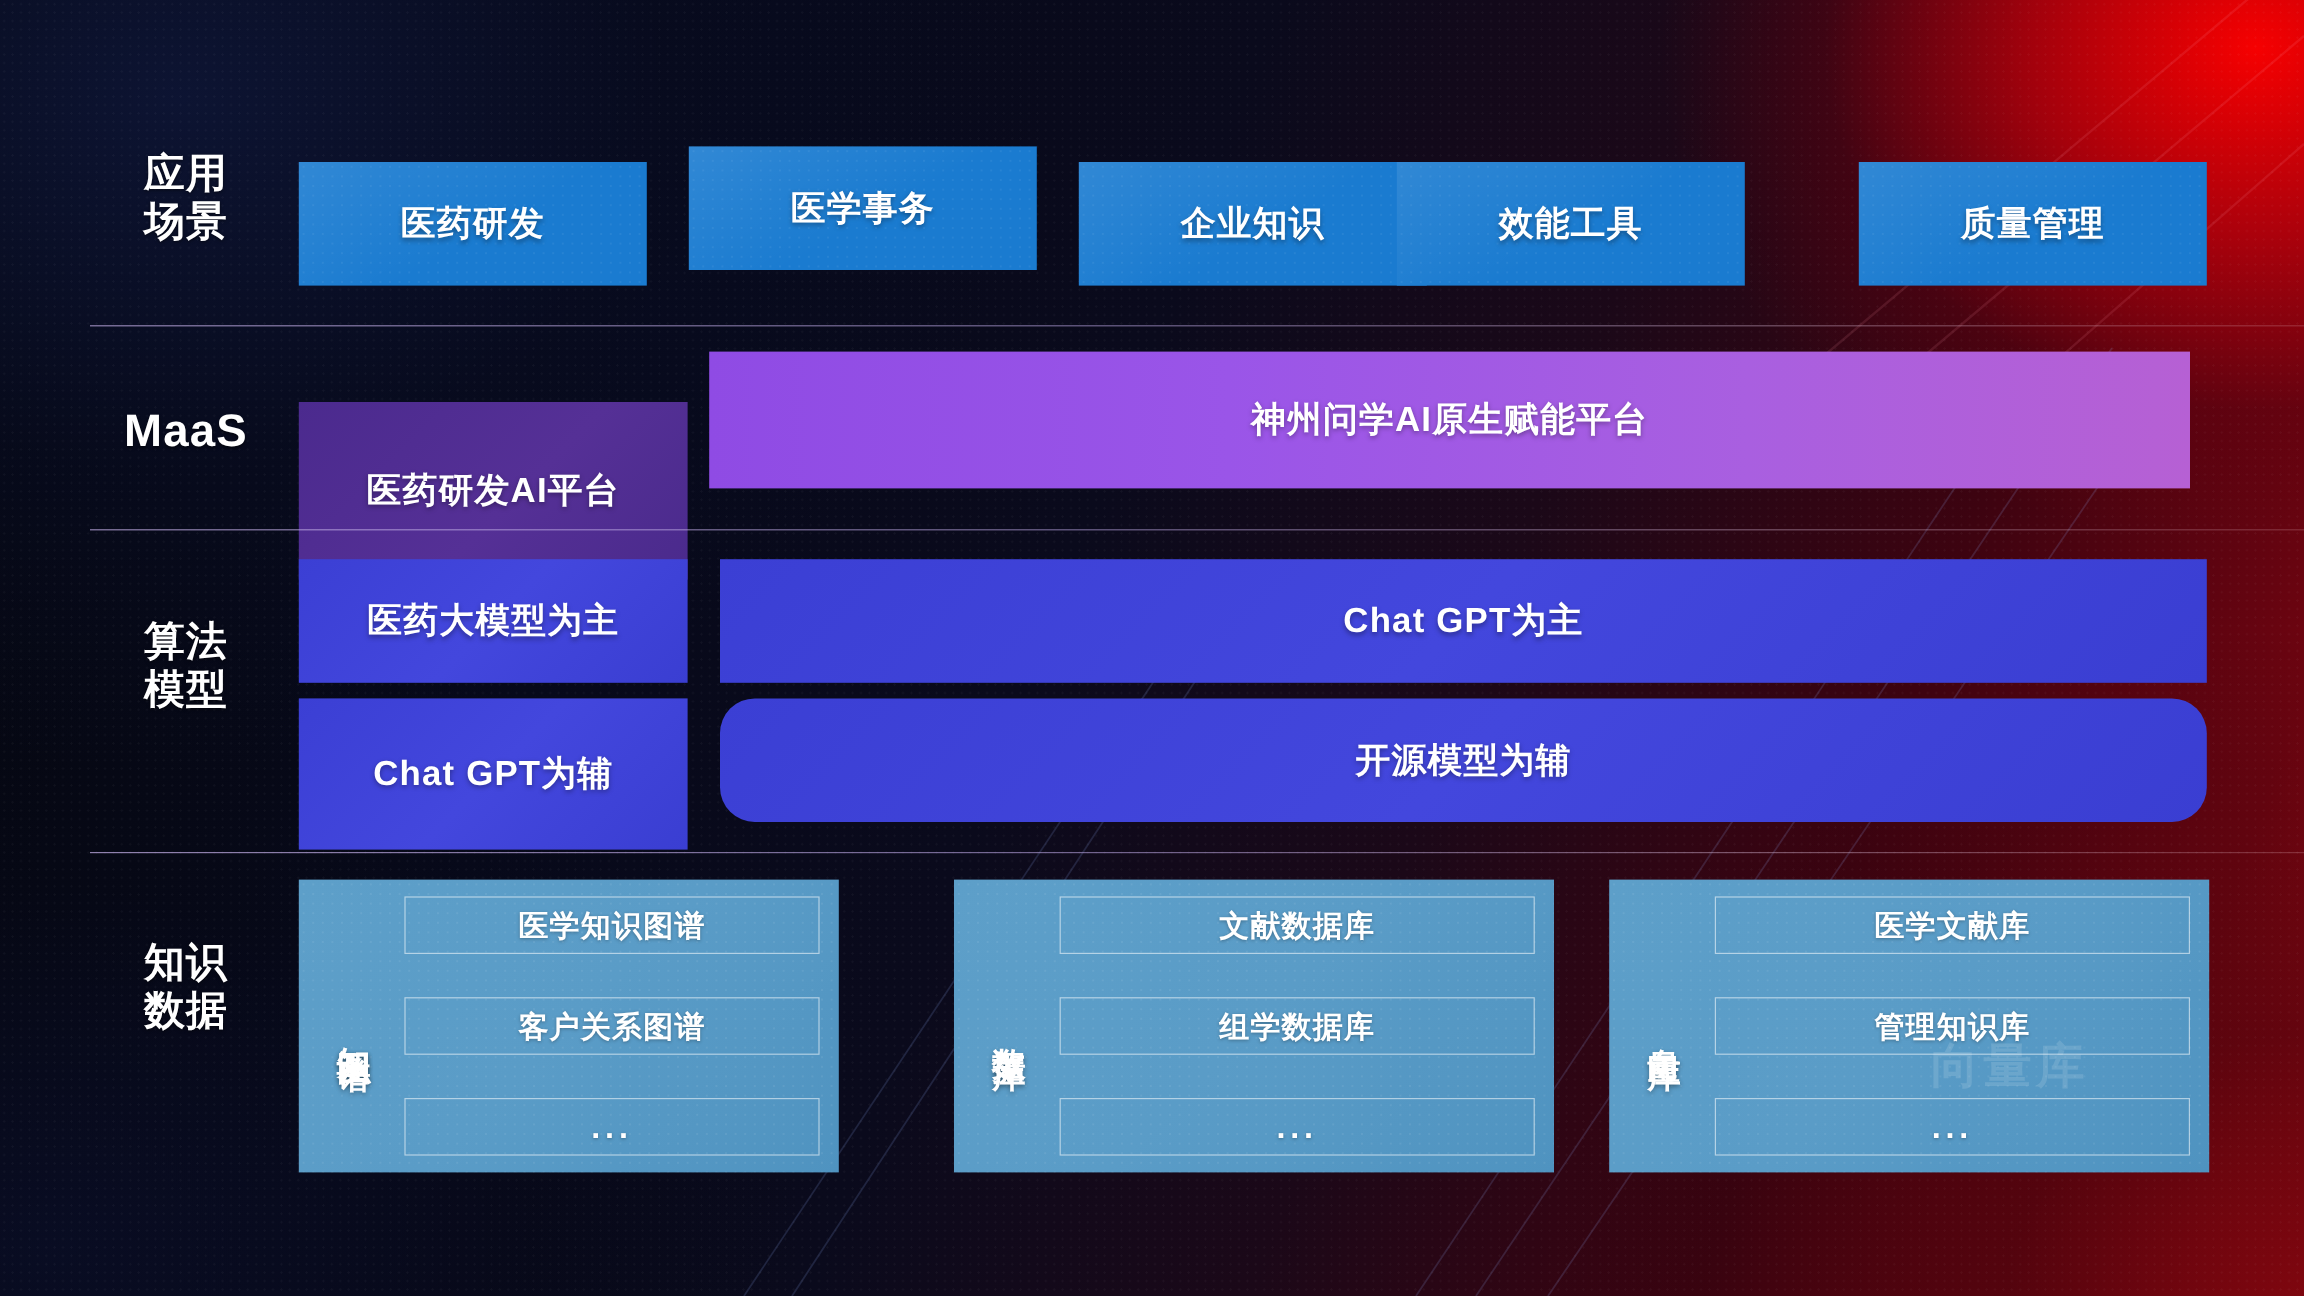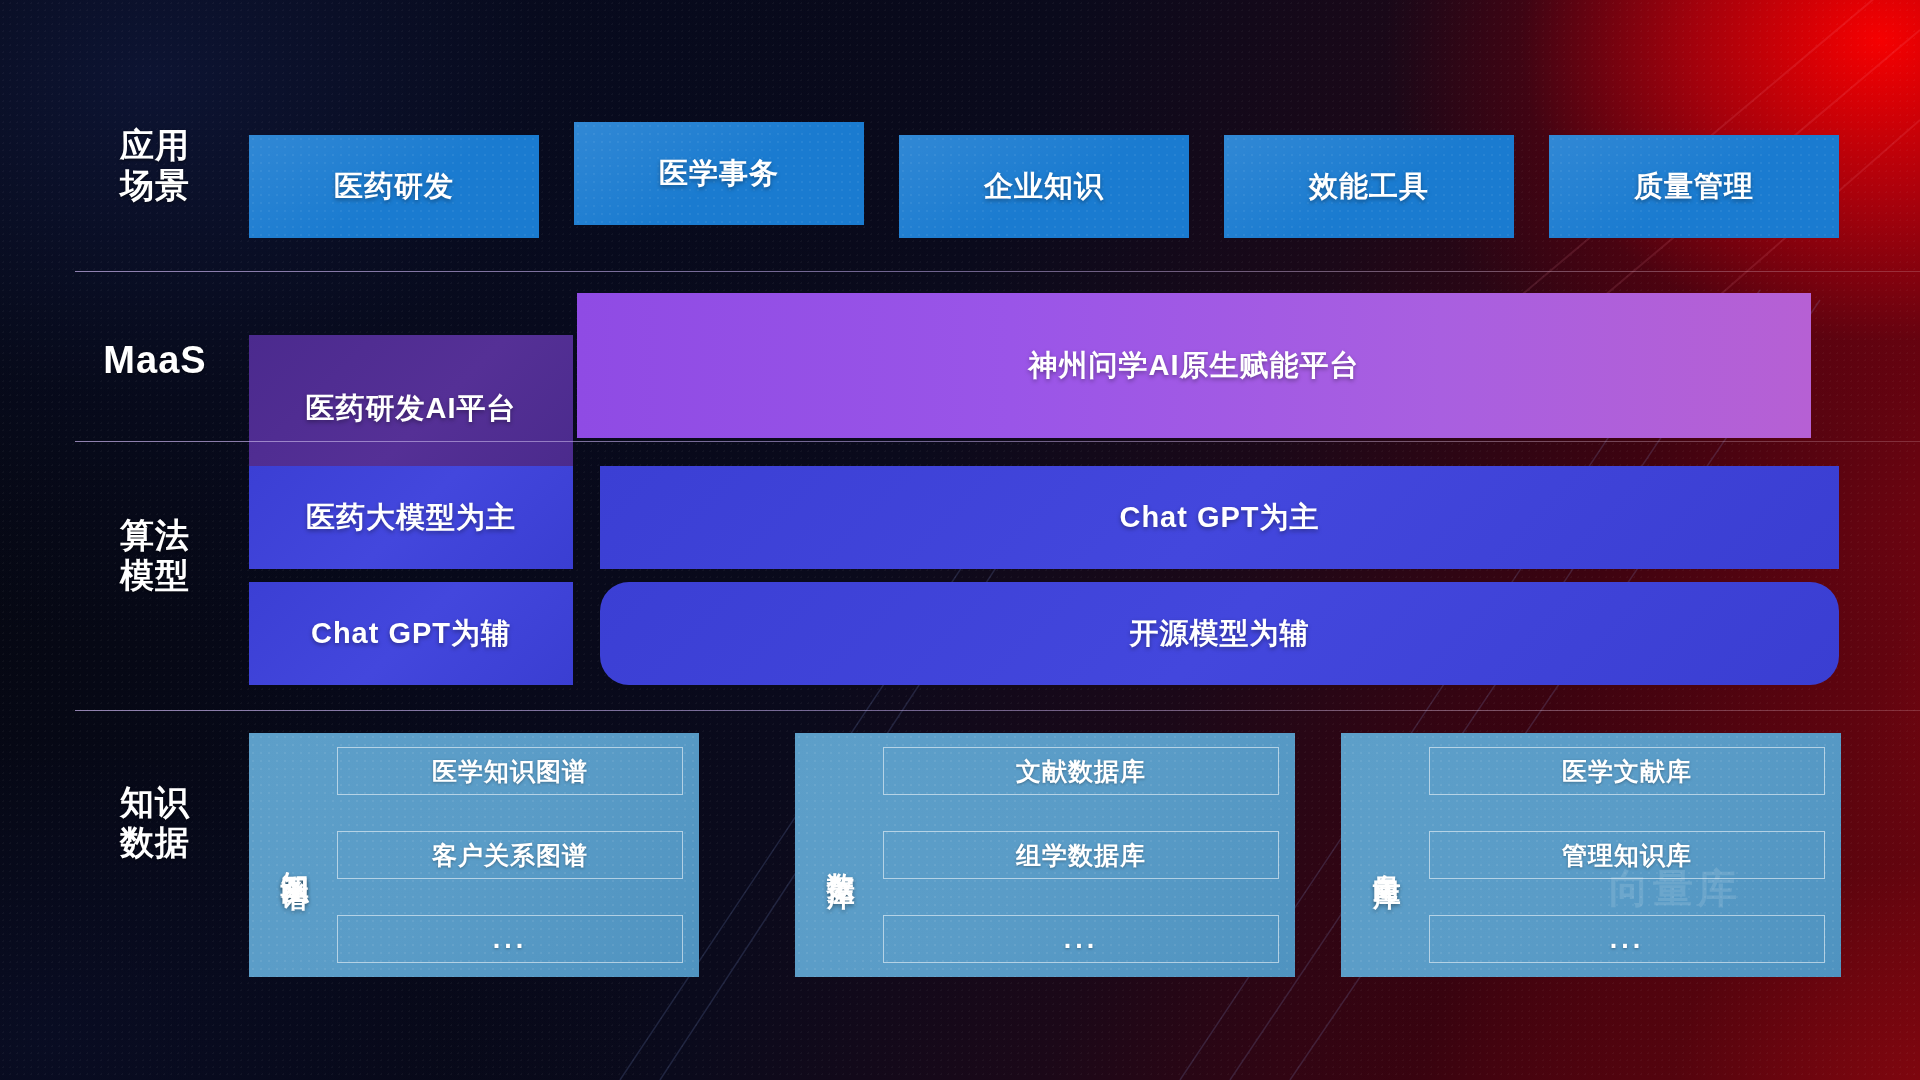--- a/index.html
+++ b/index.html
@@ -129,41 +129,41 @@
   <div id="dots"></div>
 
   <div class="row-label" style="left:85px; top:125px; width:140px; font-size:34px;">
     <div>应用</div>
     <div>场景</div>
   </div>
 
   <div class="box app-box" style="left:249px; top:135px; width:290px; height:103px;">医药研发</div>
   <div class="box app-box" style="left:574px; top:122px; width:290px; height:103px;">医学事务</div>
   <div class="box app-box" style="left:899px; top:135px; width:290px; height:103px;">企业知识</div>
-  <div class="box app-box" style="left:1224px; top:135px; width:290px; height:103px;">效能工具</div>
+  <div class="box app-box" style="left:1164px; top:135px; width:290px; height:103px;">效能工具</div>
   <div class="box app-box" style="left:1549px; top:135px; width:290px; height:103px;">质量管理</div>
 
   <div class="divider" style="left:75px; top:271px; width:1845px;"></div>
 
   <div class="row-label" style="left:85px; top:338px; width:140px; font-size:38px;">MaaS</div>
 
   <div class="box maas-dark" style="left:249px; top:293px; width:324px; height:148px;margin-top:42px;">医药研发AI平台</div>
-  <div class="box maas-wide" style="left:577px; top:293px; width:1234px; height:145px;text-align:right;">神州问学AI原生赋能平台</div>
+  <div class="box maas-wide" style="left:591px; top:293px; width:1234px; height:114px;text-align:right;">神州问学AI原生赋能平台</div>
 
   <div class="divider" style="left:75px; top:441px; width:1845px;"></div>
 
   <div class="row-label" style="left:85px; top:515px; width:140px; font-size:34px;">
     <div>算法</div>
     <div>模型</div>
   </div>
 
   <div class="box algo-box" style="left:249px; top:466px; width:324px; height:103px;">医药大模型为主</div>
   <div class="box algo-box" style="left:600px; top:466px; width:1239px; height:103px;">Chat GPT为主</div>
 
-  <div class="box algo-box" style="left:249px; top:582px; width:324px; height:103px;">Chat GPT为辅</div>
+  <div class="box algo-box" style="left:249px; top:582px; width:324px; height:126px;">Chat GPT为辅</div>
   <div class="box algo-box" style="left:600px; top:582px; width:1239px; height:103px;border-radius:29px;">开源模型为辅</div>
 
   <div class="divider" style="left:75px; top:710px; width:1845px;"></div>
 
   <div class="row-label" style="left:85px; top:782px; width:140px; font-size:34px;">
     <div>知识</div>
     <div>数据</div>
   </div>
 
   <div class="kd-group" style="left:249px; top:733px; width:450px; height:244px;">

